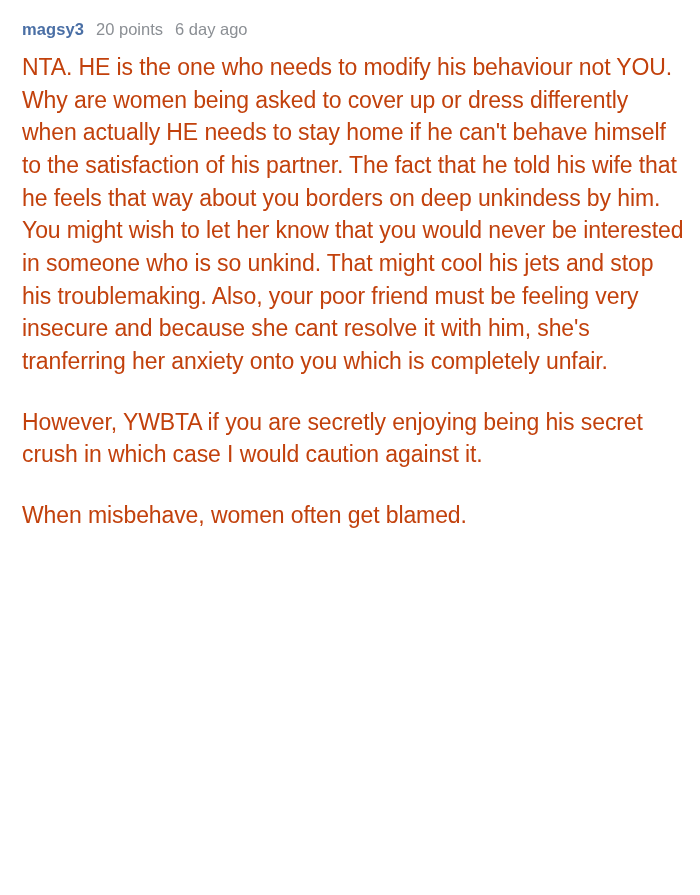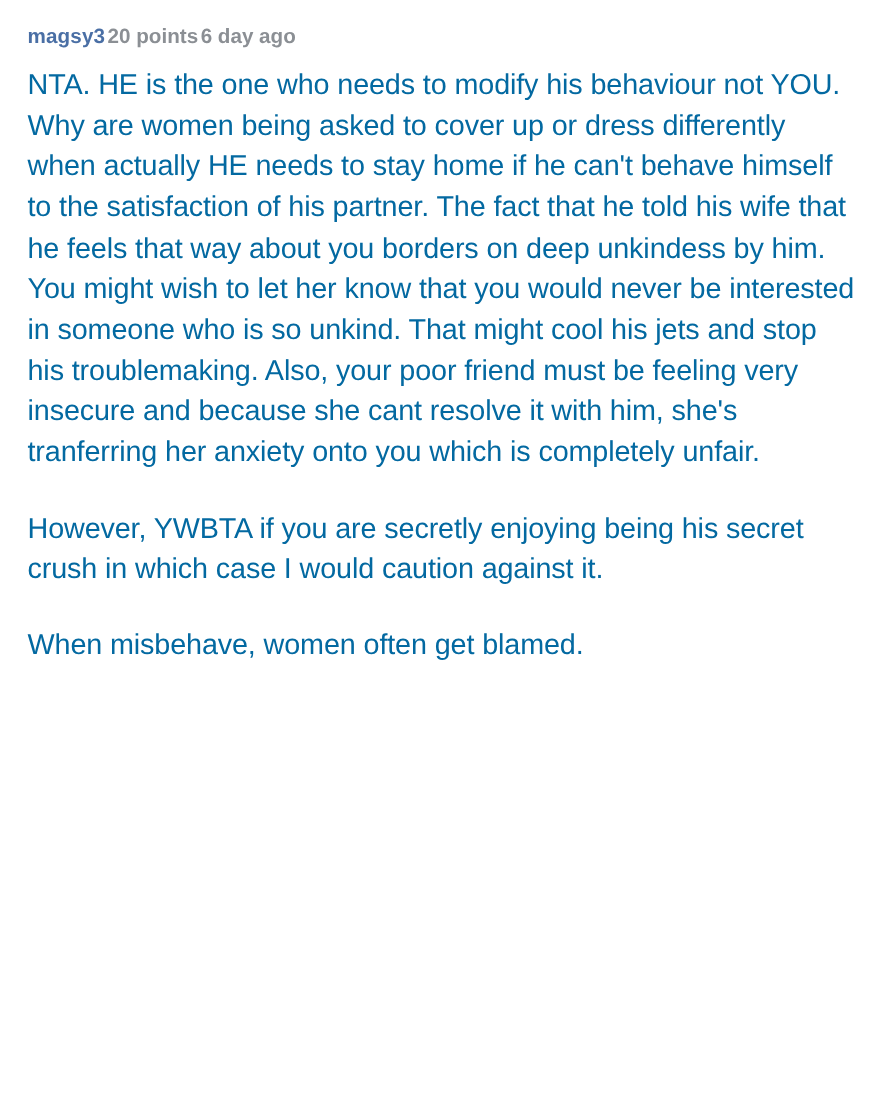--- a/index.html
+++ b/index.html
@@ -17,37 +17,37 @@
   .comment {
     box-sizing: border-box;
     width: 700px;
     height: 895px;
     padding: 20px 16px 0 22px;
     background: #ffffff;
   }
   .comment-meta {
     display: flex;
     align-items: baseline;
-    gap: 2px;
+    gap: 12px;
     margin-bottom: 12px;
     font-size: 16.5px;
   }
   .author {
     color: #4a6fa5;
     font-weight: bold;
     letter-spacing: 0.1px;
   }
   .points, .timestamp {
     color: #8b8f94;
-    font-weight: bold;
+    font-weight: normal;
   }
   .comment-body {
     font-size: 23px;
     line-height: 1.42;
-    color: #0369a1;
+    color: #c2410c;
     letter-spacing: -0.1px;
   }
   .comment-body p {
     margin: 0 0 28px 0;
   }
   .comment-body p:last-child {
     margin-bottom: 0;
   }
 </style>
 </head>

